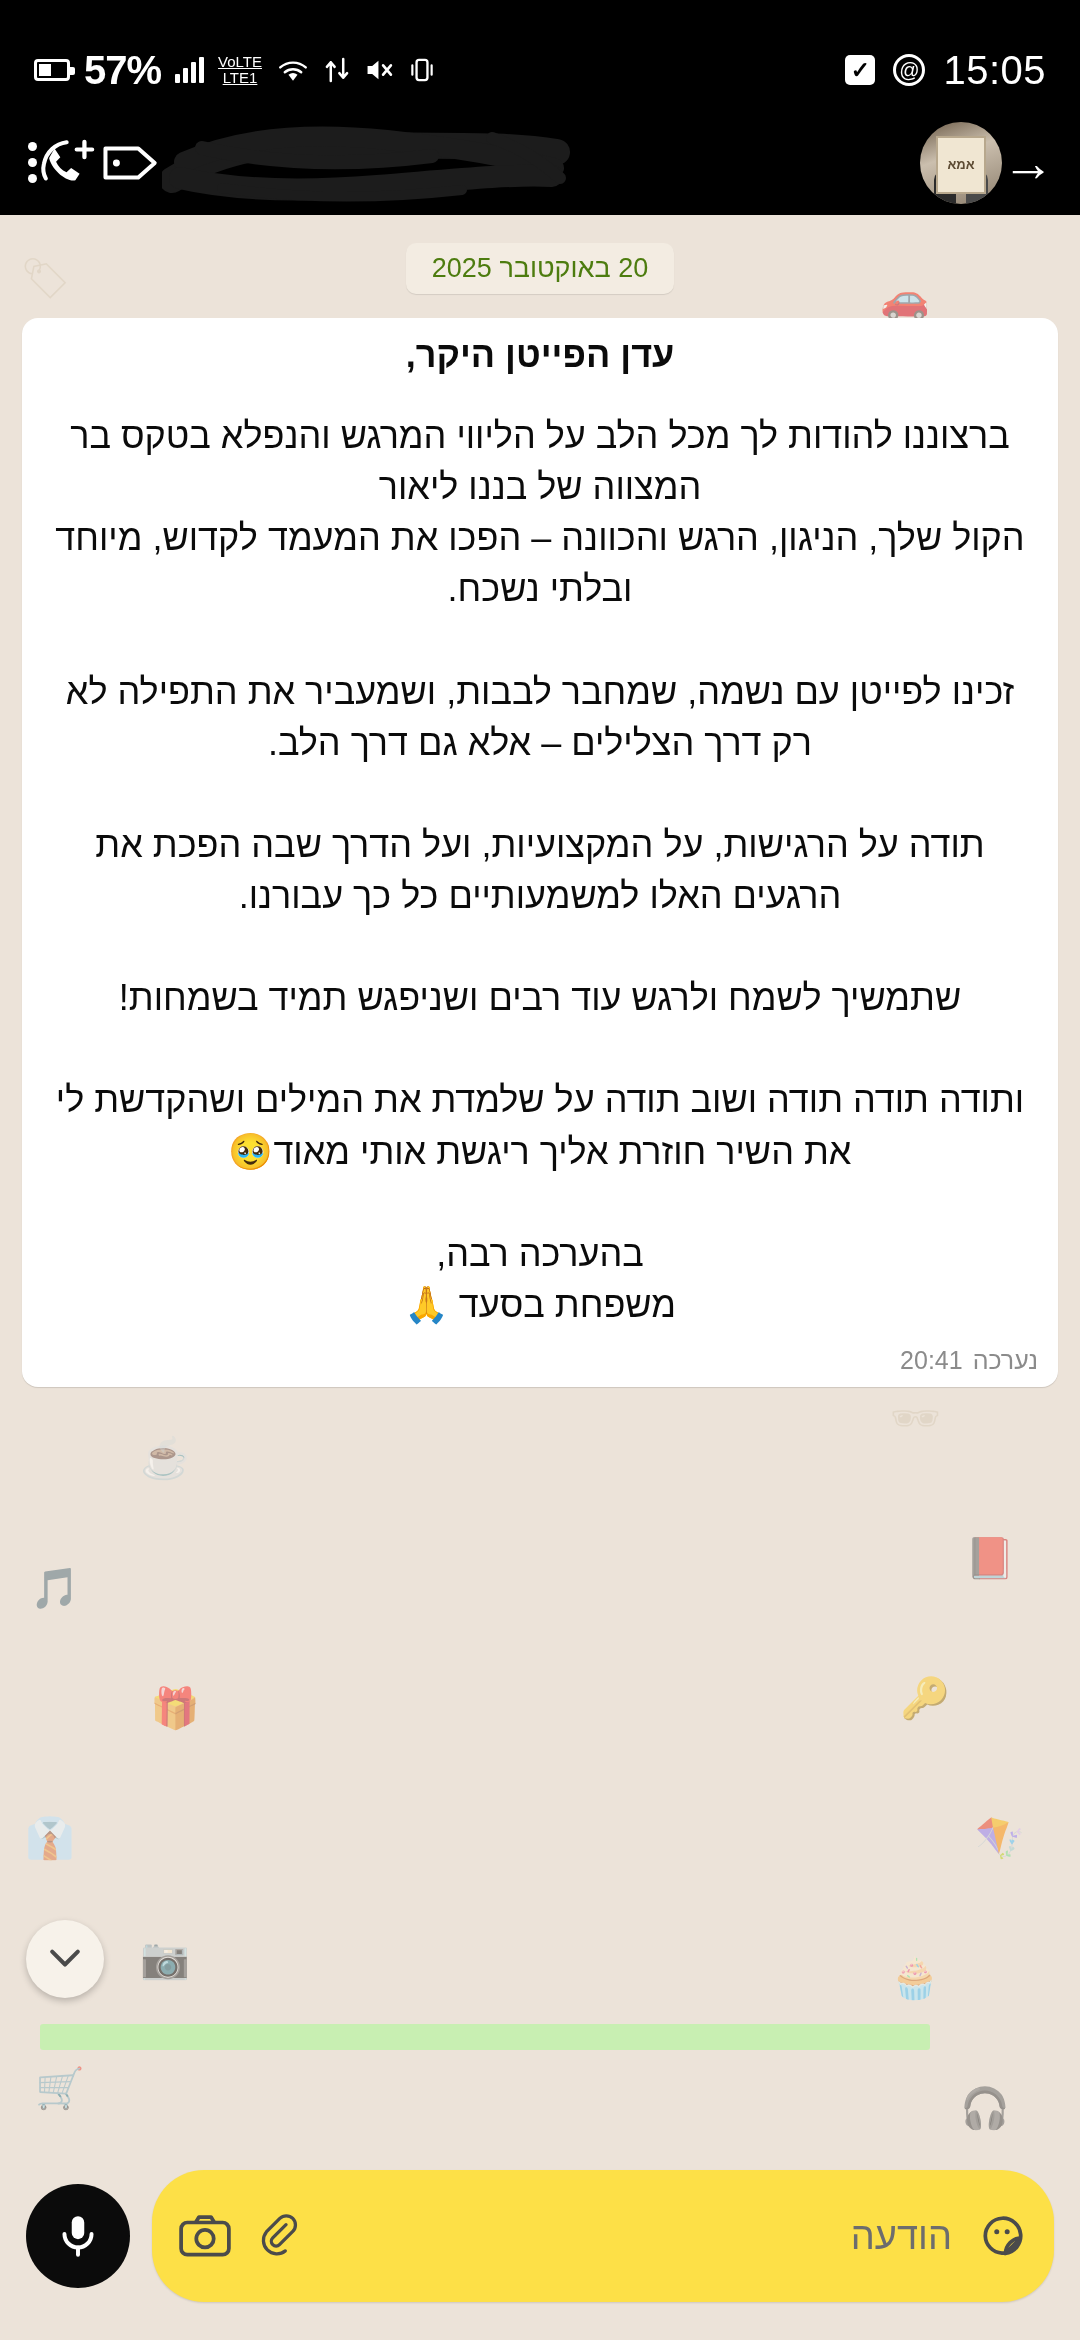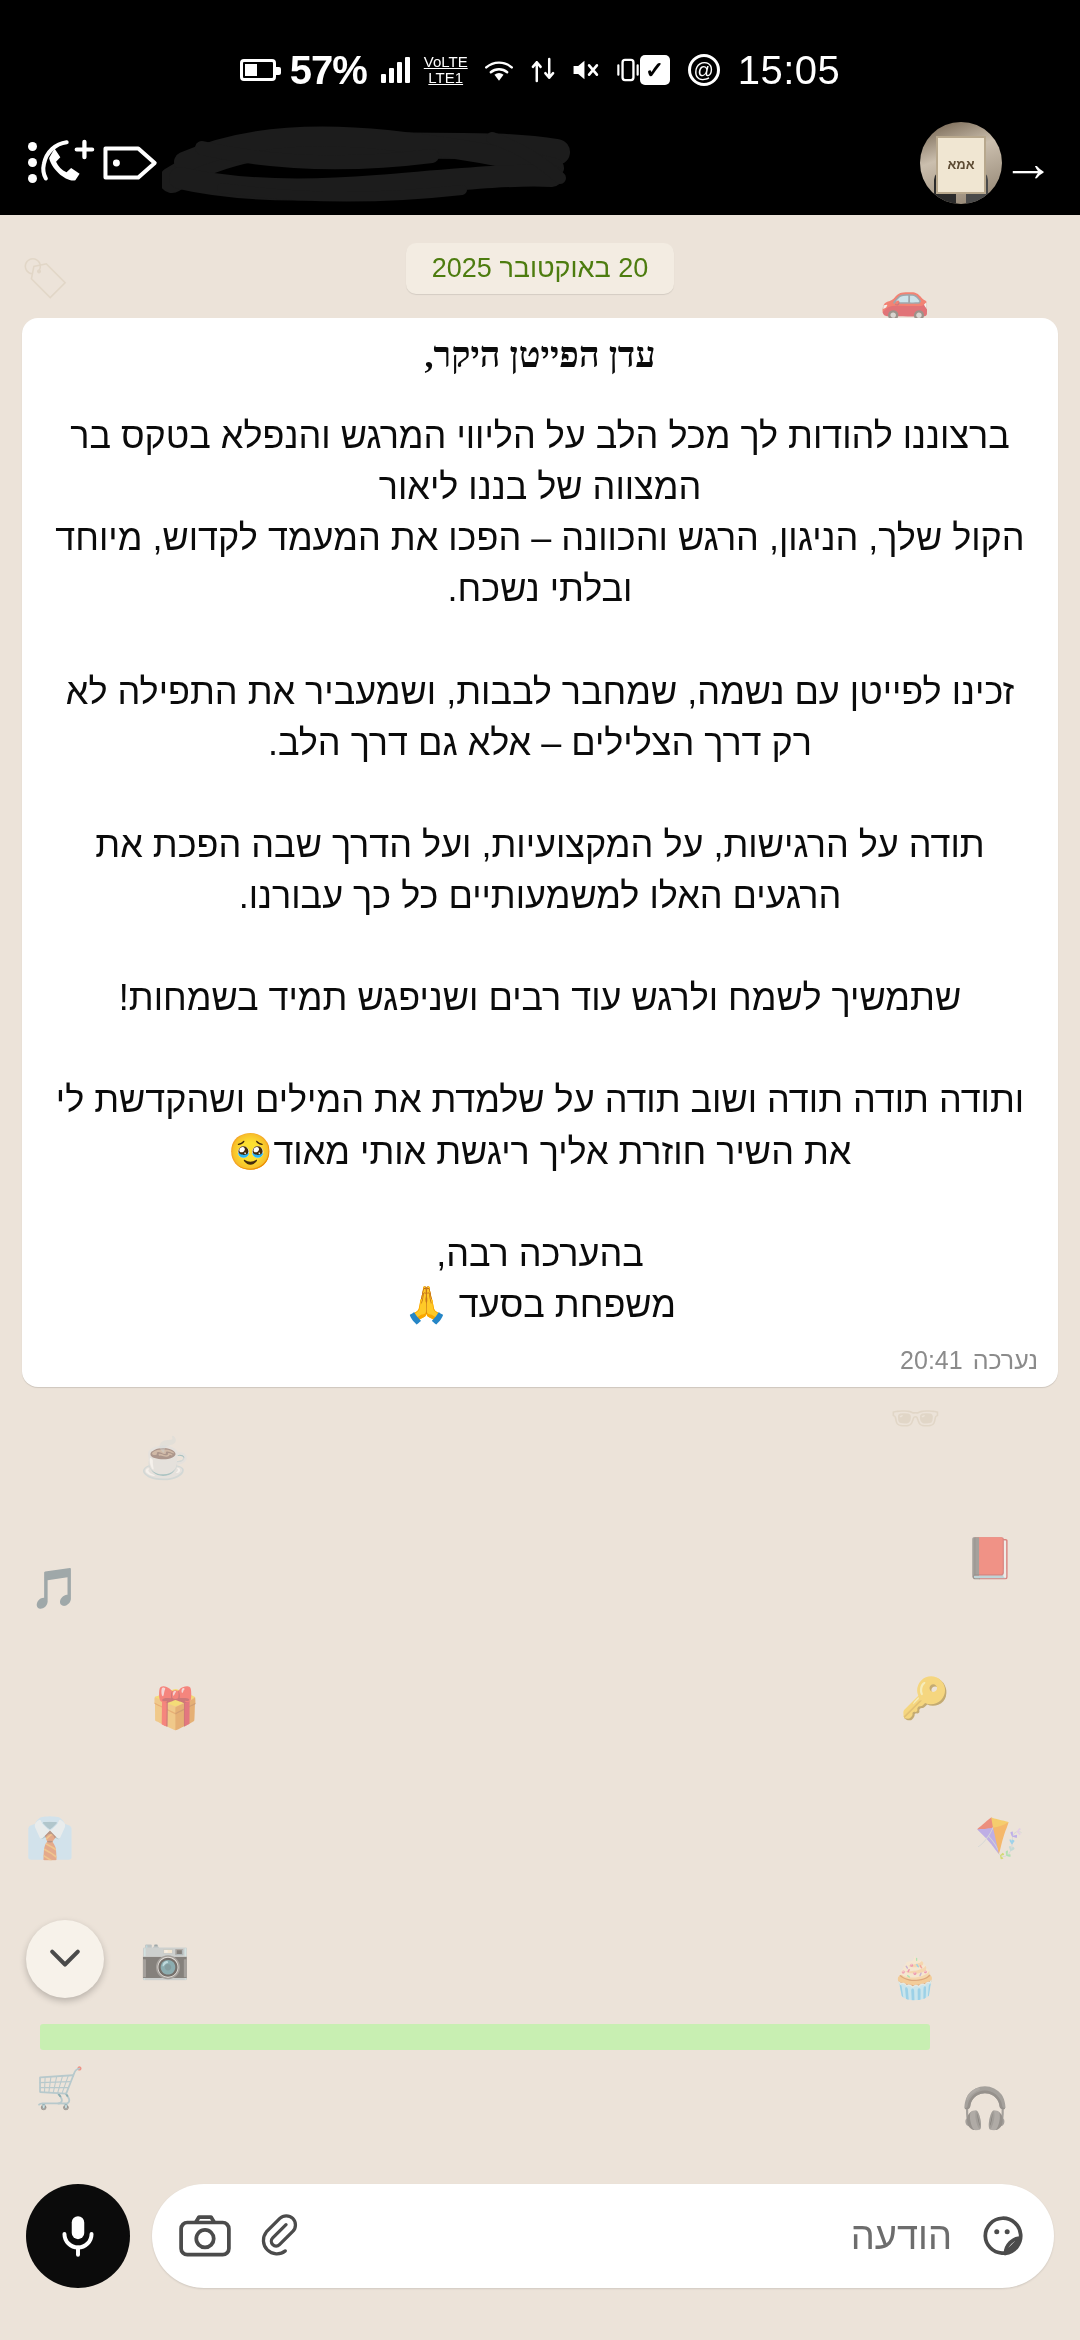--- a/index.html
+++ b/index.html
@@ -19,21 +19,21 @@
     flex-direction: column;
   }
 
   
   .status-bar {
     height: 110px;
     background: #000;
     color: #fff;
     display: flex;
     align-items: center;
-    justify-content: center;
+    justify-content: space-between;
     padding: 30px 34px 0 34px;
     font-size: 38px;
   }
   .status-left { display: flex; align-items: center; gap: 14px; }
   .status-right { display: flex; align-items: center; gap: 18px; }
   .batt-icon {
     width: 36px; height: 22px; border: 3px solid #fff; border-radius: 4px;
     position: relative; display: inline-block;
   }
   .batt-icon::after{
@@ -130,21 +130,21 @@
   .bubble.big { width: 100%; max-width: 100%; }
 
   .msg-text {
     font-size: 36px;
     line-height: 1.42;
     color: #0b0b0b;
     white-space: pre-wrap;
     word-wrap: break-word;
   }
   .msg-text.centered { text-align: center; }
-  .bold-line { font-weight: 700; font-size: 36px; color:#0b0b0b; text-align:center;font-family:Liberation Serif, serif;}
+  .bold-line { font-weight: 700; font-size: 36px; color:#0b0b0b; text-align:center;}
 
   .meta {
     font-size: 25px;
     color: #8b8b8b;
     margin-top: 6px;
     display: flex;
     gap: 10px;
     align-items: center;
     direction: rtl;
   }
@@ -203,22 +203,22 @@
     position: relative;
   }
   .mic-btn {
     width: 104px; height: 104px; border-radius: 50%;
     background: #0b0b0b; color: #fff;
     display: flex; align-items: center; justify-content: center;
     flex: none;
   }
   .input-pill {
     flex: 1;
-    height: 104px;
-    background: #ffffff;
+    height: 132px;
+    background: #fde047;
     border-radius: 52px;
     display: flex;
     align-items: center;
     padding: 0 26px;
     gap: 26px;
     box-shadow: 0 1px 2px rgba(0,0,0,.12);
     direction: rtl;
     justify-content: center;
   }
   .placeholder {

